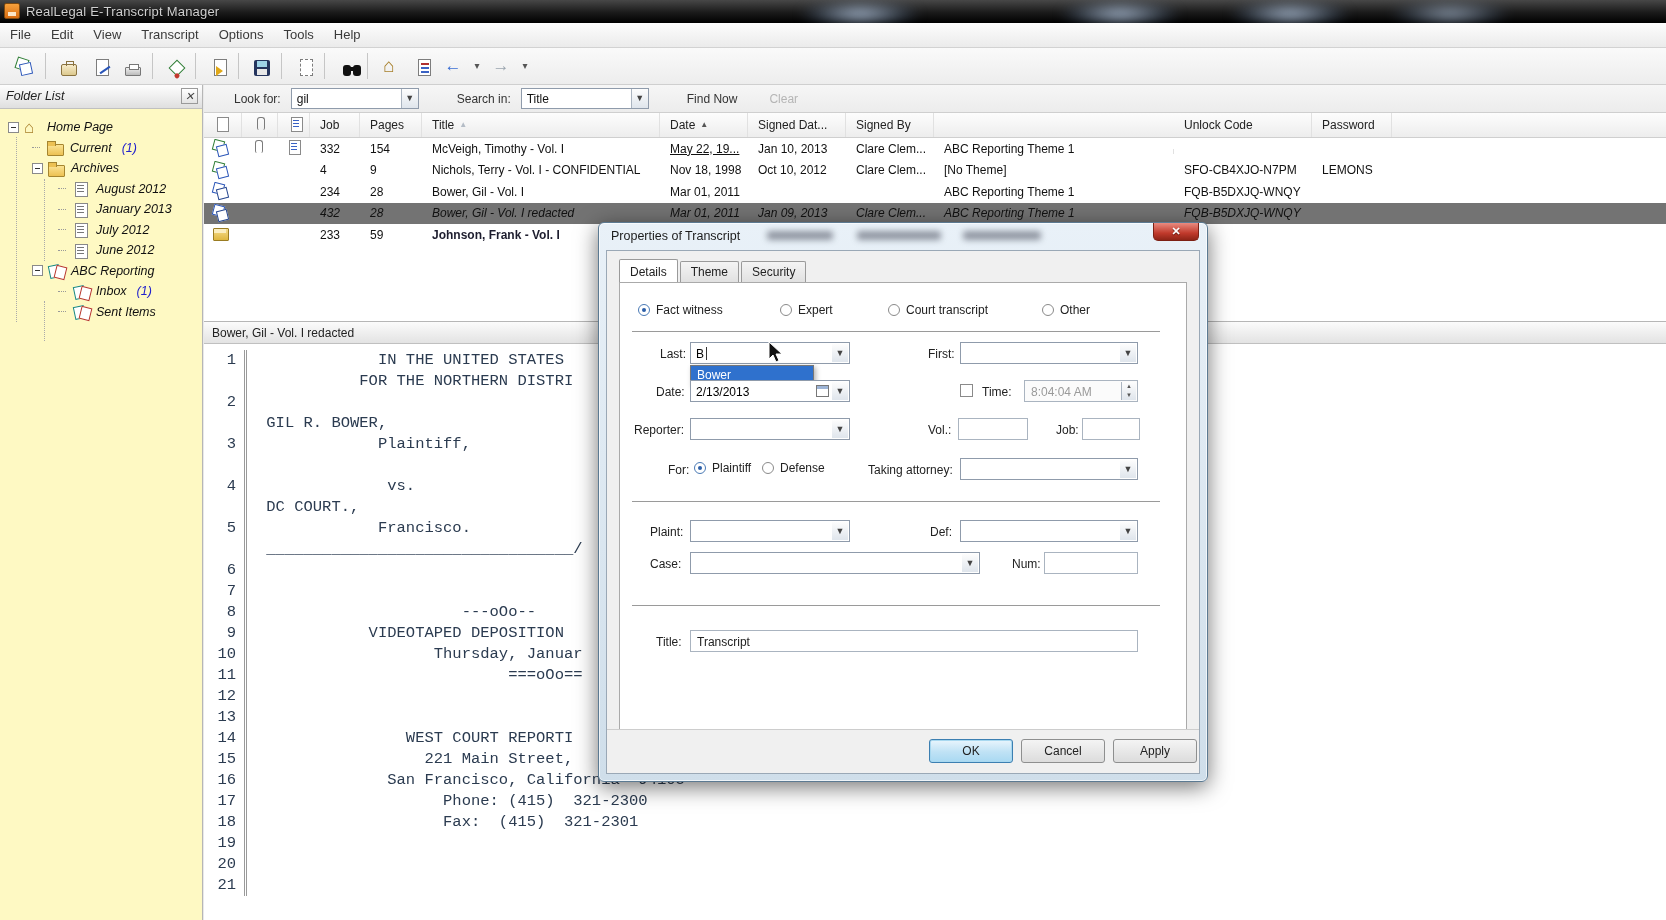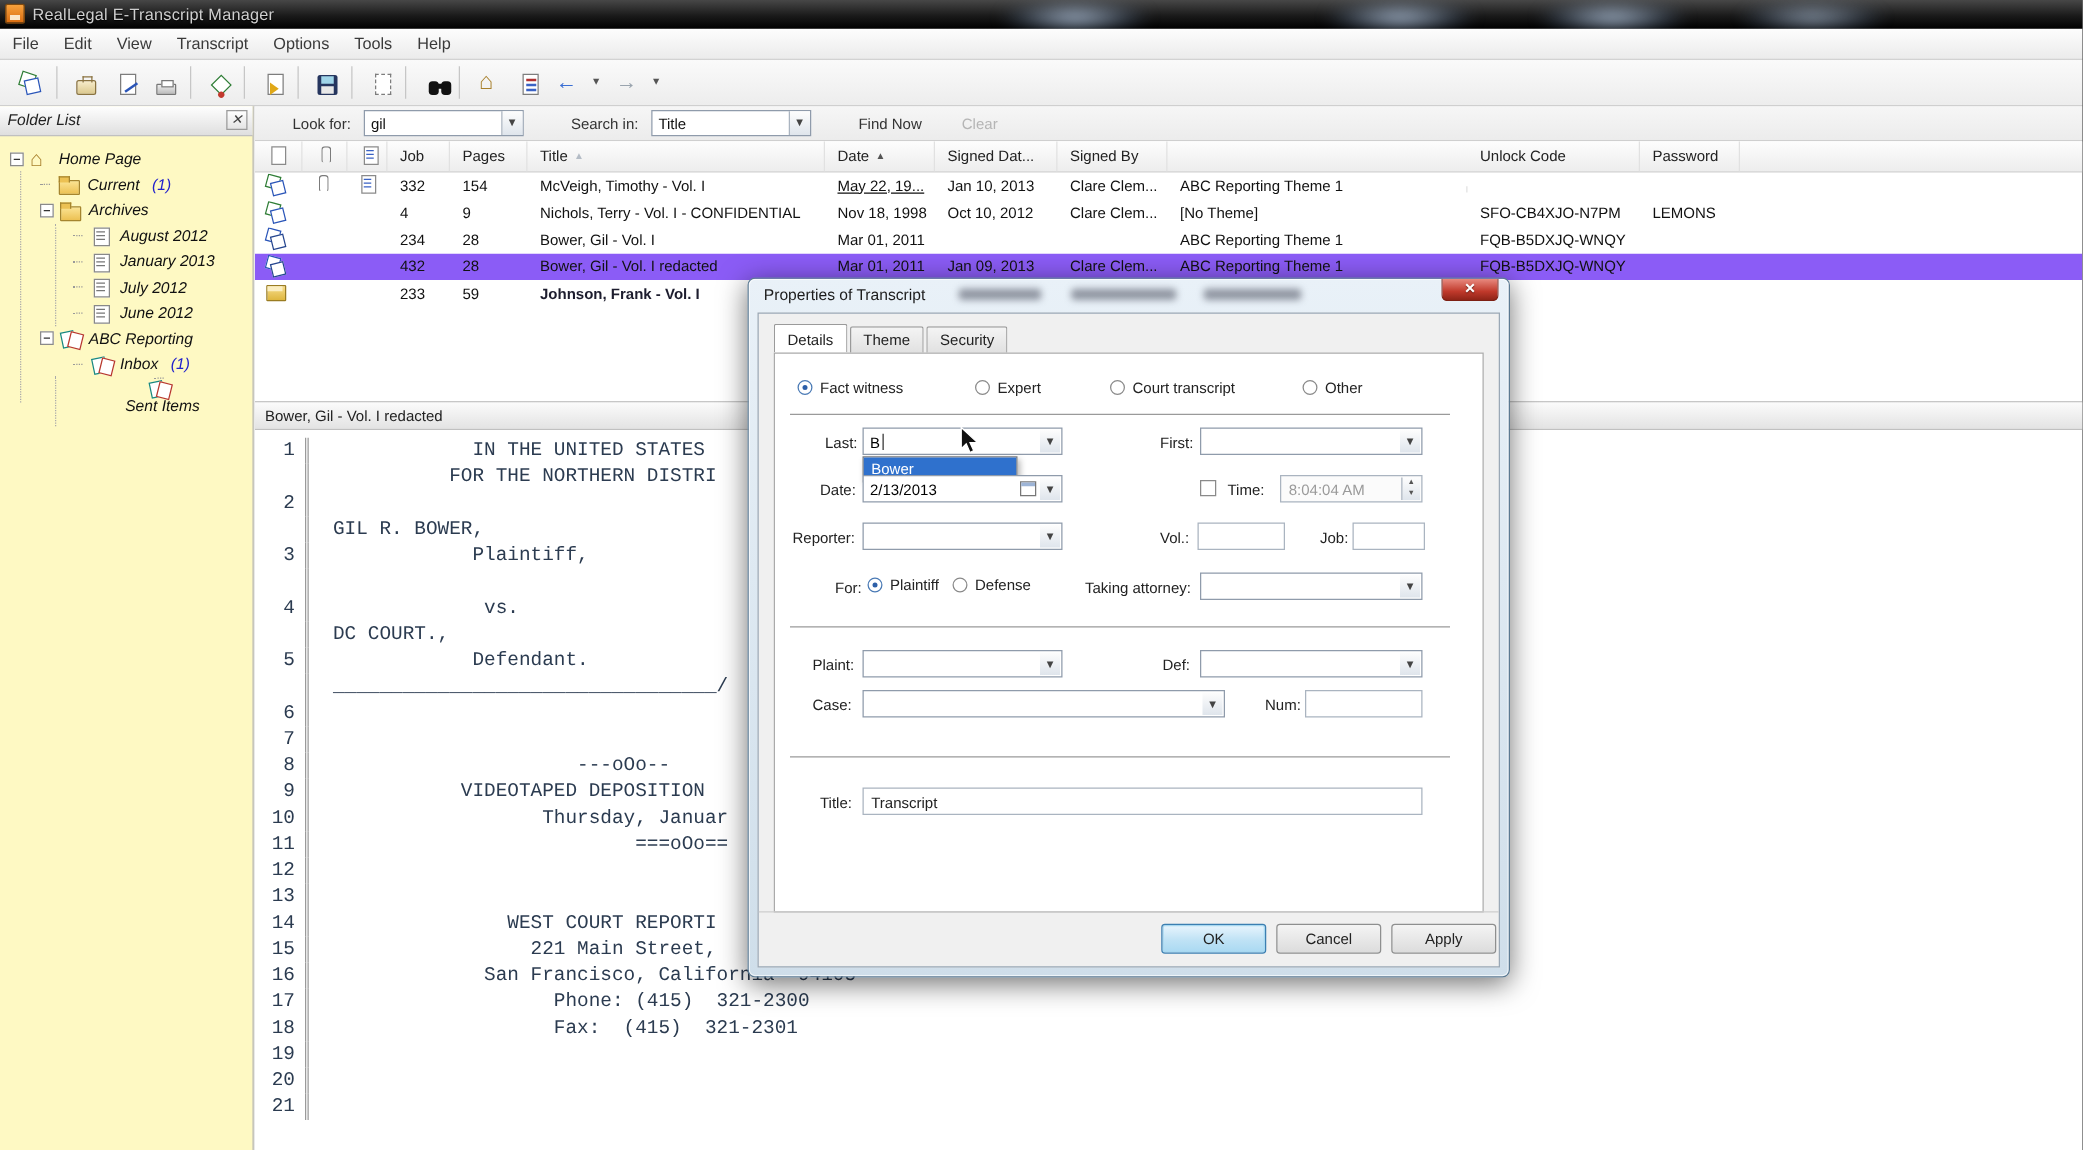--- a/index.html
+++ b/index.html
@@ -99,21 +99,21 @@
   #clear-btn { font-size:12px; color:#b5b5b5; margin-left:22px; }
 
   
   #listpane { position:absolute; left:204px; top:113px; width:1462px; height:208px; background:#fff; overflow:hidden; }
   .hrow { display:flex; height:25px; background:linear-gradient(#fdfdfd,#ededed); border-bottom:1px solid #cfcfcf; }
   .hcell { position:relative; border-right:1px solid #e1e1e1; font-size:12px; color:#222;
            padding:5px 4px 0 10px; white-space:nowrap; overflow:hidden; }
   .hsort { font-size:8px; margin-left:5px; vertical-align:2px; }
   .hsort.light { color:#b4bcc6; } .hsort.dark { color:#555; }
   .trow { display:flex; height:21.5px; align-items:center; }
-  .trow.sel { background:#8b5cf6; }
+  .trow.sel { background:#737373;font-style:italic; }
   .tcell { font-size:12px; color:#111; padding-left:10px; white-space:nowrap; overflow:hidden; flex:none; }
   .tcell.b { font-weight:bold; color:#1d1d2e; }
   .mini { position:relative; display:inline-block; width:16px; height:16px; }
   .m-doc:before { content:""; position:absolute; left:3px; top:1px; width:10px; height:13px; background:#fff; border:1px solid #8a8a8a; }
   .m-clip:before { content:""; position:absolute; left:5px; top:1px; width:6px; height:12px;
                    border:1.5px solid #7b7b7b; border-radius:3px 3px 2px 2px; border-bottom:none; }
   .m-sig:before { content:""; position:absolute; left:3px; top:1px; width:10px; height:13px; background:#fff; border:1px solid #8a8a8a; }
   .m-sig:after { content:""; position:absolute; left:5px; top:4px; width:6px; height:1px; background:#3a62c4;
                  box-shadow:0 3px 0 #3a62c4, 0 6px 0 #3a62c4; }
   .m-cert:before, .m-cert:after { content:""; position:absolute; width:9px; height:9px; background:#fff; }
@@ -307,21 +307,21 @@
           <span class="tree-exp"></span>
           <span class="t-ic t-cards"></span>
           <span class="tree-label">ABC Reporting</span>
         </div>
         <div class="tree-row" style="padding-left: 58px;">
           <span class="tree-dash"></span>
           <span class="t-ic t-cards"></span>
           <span class="tree-label">Inbox</span>
           <span class="tree-count">(1)</span>
         </div>
-        <div class="tree-row" style="padding-left: 58px; flex-direction: column;">
+        <div class="tree-row" style="padding-left: 58px;">
           <span class="tree-dash"></span>
           <span class="t-ic t-cards"></span>
           <span class="tree-label">Sent Items</span>
         </div>
       </div>
   </div>
 
   <div id="searchbar">
     <div class="row">
       <span class="lbl">Look for:</span>
@@ -434,21 +434,21 @@
     </div>
     <div id="transcript">
         <div class="t-line"><span class="t-num">1</span><span class="t-txt">             IN THE UNITED STATES</span></div>
         <div class="t-line"><span class="t-num"></span><span class="t-txt">           FOR THE NORTHERN DISTRI</span></div>
         <div class="t-line"><span class="t-num">2</span><span class="t-txt"> </span></div>
         <div class="t-line"><span class="t-num"></span><span class="t-txt"> GIL R. BOWER,</span></div>
         <div class="t-line"><span class="t-num">3</span><span class="t-txt">             Plaintiff,</span></div>
         <div class="t-line"><span class="t-num"></span><span class="t-txt"> </span></div>
         <div class="t-line"><span class="t-num">4</span><span class="t-txt">              vs.</span></div>
         <div class="t-line"><span class="t-num"></span><span class="t-txt"> DC COURT.,</span></div>
-        <div class="t-line"><span class="t-num">5</span><span class="t-txt">             Defendant.</span></div>
+        <div class="t-line"><span class="t-num">5</span><span class="t-txt">             Francisco.</span></div>
         <div class="t-line"><span class="t-num"></span><span class="t-txt"> _________________________________/</span></div>
         <div class="t-line"><span class="t-num">6</span><span class="t-txt"> </span></div>
         <div class="t-line"><span class="t-num">7</span><span class="t-txt"> </span></div>
         <div class="t-line"><span class="t-num">8</span><span class="t-txt">                      ---oOo--</span></div>
         <div class="t-line"><span class="t-num">9</span><span class="t-txt">            VIDEOTAPED DEPOSITION</span></div>
         <div class="t-line"><span class="t-num">10</span><span class="t-txt">                   Thursday, Januar</span></div>
         <div class="t-line"><span class="t-num">11</span><span class="t-txt">                           ===oOo==</span></div>
         <div class="t-line"><span class="t-num">12</span><span class="t-txt"> </span></div>
         <div class="t-line"><span class="t-num">13</span><span class="t-txt"> </span></div>
         <div class="t-line"><span class="t-num">14</span><span class="t-txt">                WEST COURT REPORTI</span></div>

